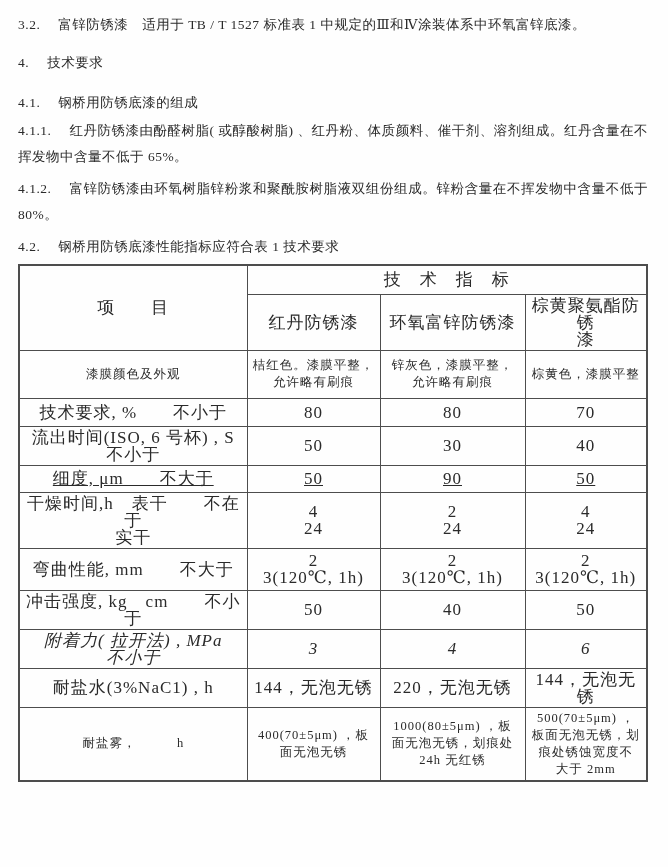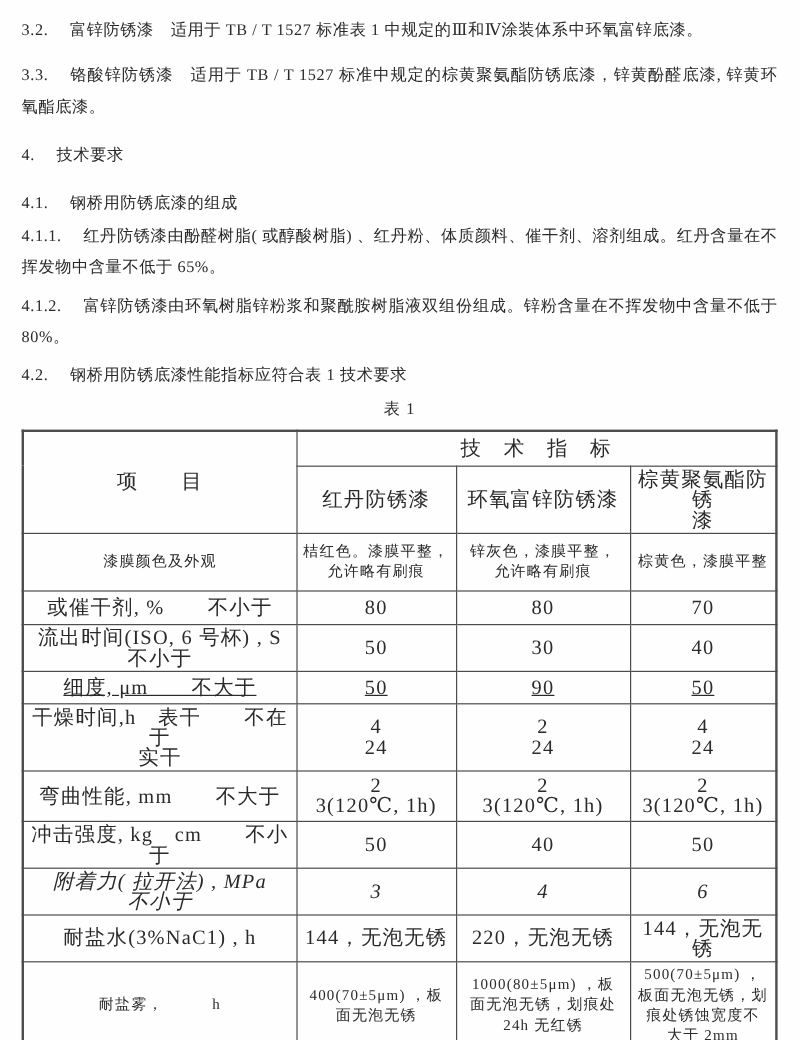--- a/index.html
+++ b/index.html
@@ -67,34 +67,32 @@
   tr.r8 td{height:27px;}
   tr.r9 td{height:59px;font-size:12.5px;}
 </style>
 </head>
 <body>
 
 <div class="page">
 
   <p class="para"><span class="pnum">3.2.</span><span class="ptext">富锌防锈漆　适用于 TB / T 1527 标准表 1 中规定的Ⅲ和Ⅳ涂装体系中环氧富锌底漆。</span></p>
 
-  <p class="para mb14"><span class="pnum">3.3.</span><span class="ptext">铬酸锌防锈漆　适用于 TB / T 1527 标准中规定的棕黄聚氨酯防锈底漆，锌黄酚醛底漆, 锌黄环氧酯底漆。</span></p>
 
   <p class="para mb14"><span class="pnum">4.</span><span class="ptext">技术要求</span></p>
 
   <p class="para mb2"><span class="pnum">4.1.</span><span class="ptext">钢桥用防锈底漆的组成</span></p>
 
   <p class="para mb6"><span class="pnum">4.1.1.</span><span class="ptext">红丹防锈漆由酚醛树脂( 或醇酸树脂) 、红丹粉、体质颜料、催干剂、溶剂组成。红丹含量在不挥发物中含量不低于 65%。</span></p>
 
   <p class="para mb6"><span class="pnum">4.1.2.</span><span class="ptext">富锌防锈漆由环氧树脂锌粉浆和聚酰胺树脂液双组份组成。锌粉含量在不挥发物中含量不低于 80%。</span></p>
 
 
   <p class="para mb4"><span class="pnum">4.2.</span><span class="ptext">钢桥用防锈底漆性能指标应符合表 1 技术要求</span></p>
 
-  <div class="tbl-caption">表 1</div>
 
   <table class="spec">
     <colgroup>
         <col class="c0">
         <col class="c1">
         <col class="c2">
         <col class="c3">
       </colgroup>
     <tbody>
       <tr class="h1">
@@ -109,21 +107,21 @@
       </tr>
       <tr class="r0">
         <td>漆膜颜色及外观</td>
         <td>桔红色。漆膜平整，
 允许略有刷痕</td>
         <td>锌灰色，漆膜平整，
 允许略有刷痕</td>
         <td>棕黄色，漆膜平整</td>
       </tr>
       <tr class="r1">
-        <td>或催干剂, %　　不小于</td>
+        <td>技术要求, %　　不小于</td>
         <td>80</td>
         <td>80</td>
         <td>70</td>
       </tr>
       <tr class="r2">
         <td>流出时间(ISO, 6 号杯) , S 不小于</td>
         <td>50</td>
         <td>30</td>
         <td>40</td>
       </tr>

